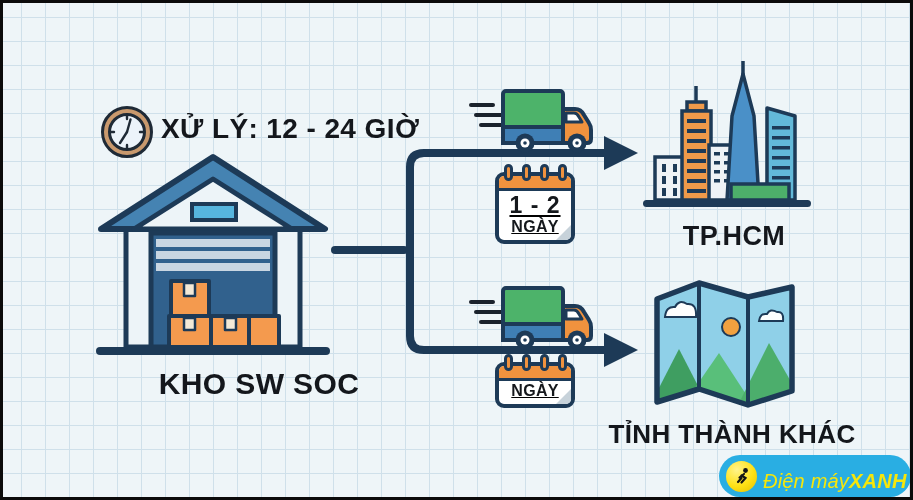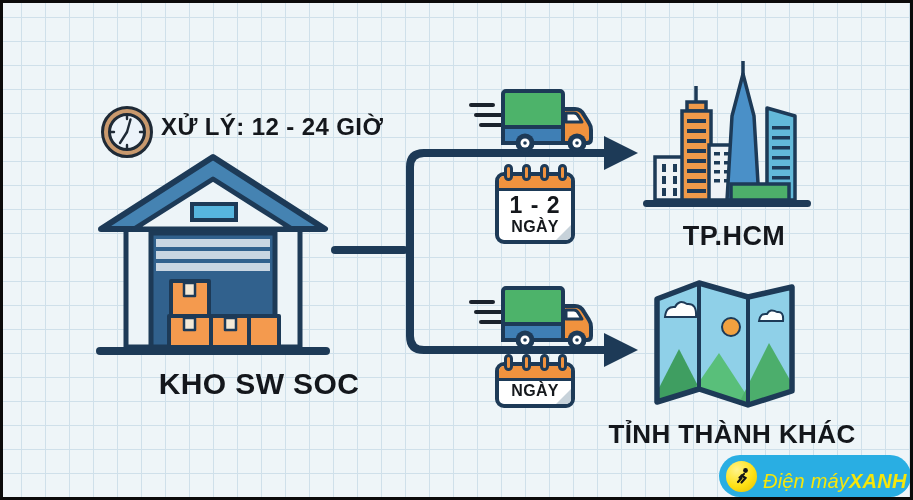--- a/index.html
+++ b/index.html
@@ -10,34 +10,34 @@
     border:3px solid #0b0b0b;
     background-color:#eef5f8;
     background-image:
       linear-gradient(#cfe0ea 1px, transparent 1px),
       linear-gradient(90deg, #cfe0ea 1px, transparent 1px);
     background-size:24px 24px;
     background-position:-6px -10px;
   }
   .abs { position:absolute; }
   .lbl { position:absolute; font-weight:800; color:#14171c; text-align:center; letter-spacing:.4px; }
-  .proc-lbl { left:158px; top:110px; width:230px; font-size:24px; text-align:left; white-space:nowrap; }
+  .proc-lbl { left:158px; top:110px; width:230px; font-size:28px; text-align:left; white-space:nowrap; }
   .wh-lbl  { left:92px;  top:364px; width:236px; font-size:30px;margin-left:46px; }
   .hcm-lbl { left:646px; top:218px; width:170px; font-size:27px; }
   .prov-lbl{ left:598px; top:416px; width:262px; font-size:26px; white-space:nowrap; }
 
   
   .calendar { position:absolute; width:80px; }
   .cal-top { left:492px; top:161px; }
   .cal-bot { left:492px; top:351px; }
   .ring { position:absolute; top:0; width:9px; height:17px; background:#f0923e;
           border:3px solid #1d3a57; border-radius:5px; z-index:2; }
   .r1{left:9px}.r2{left:27px}.r3{left:45px}.r4{left:63px}
   .cal-body { margin-top:8px; border:4px solid #1d3a57; border-radius:9px;
-              background:#fff; overflow:hidden; position:relative; }
+              background:#fff; overflow:hidden; position:relative;text-decoration:underline; }
   .cal-header { height:15px; background:#f0923e; border-bottom:3px solid #1d3a57; }
   .cal-text { text-align:center; font-weight:800; color:#15181c; padding:1px 0 5px; }
   .cal-num  { font-size:23px; line-height:26px; letter-spacing:1px; }
   .cal-unit { font-size:16px; line-height:17px; letter-spacing:.3px; }
   .cal-fold { position:absolute; right:0; bottom:0; width:0; height:0;
               border-left:15px solid transparent; border-bottom:15px solid #c7d2da; }
 
   
   .logo { position:absolute; left:716px; top:452px; width:192px; height:42px;
           background:#29aee3; border-radius:22px; display:flex; align-items:center;

